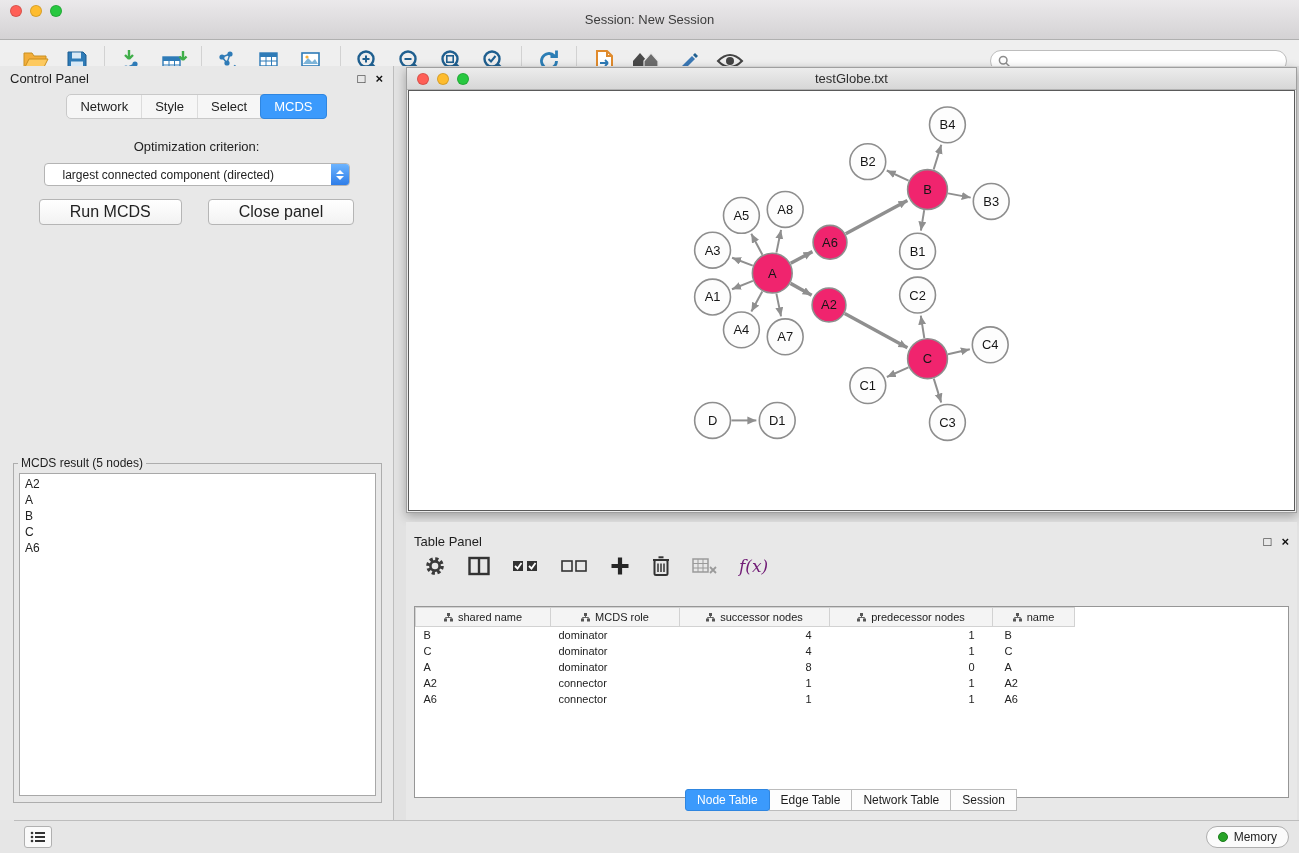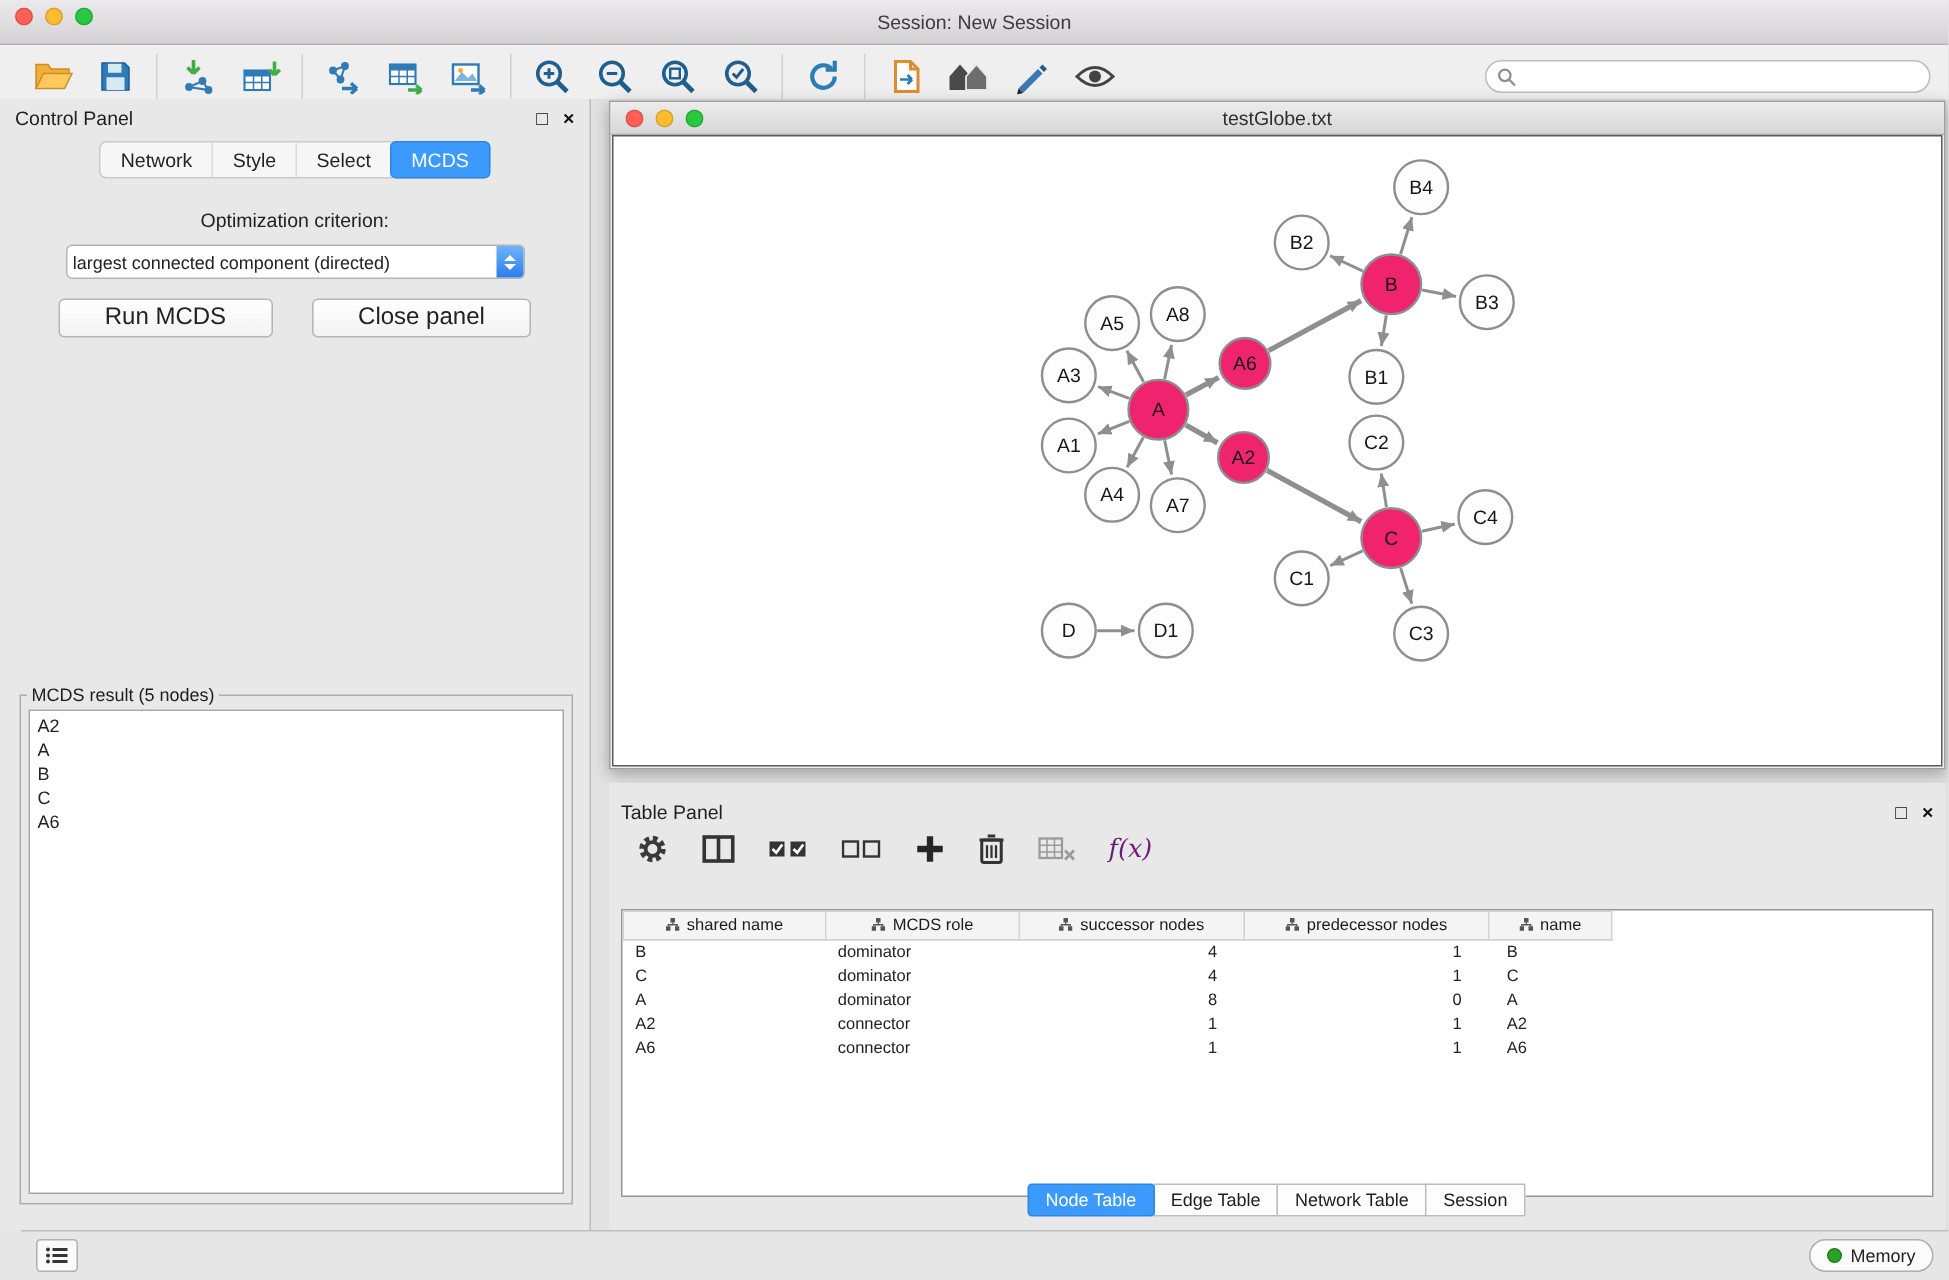--- a/index.html
+++ b/index.html
@@ -1,20 +1,20 @@
 <!DOCTYPE html>
 <html><head>
 <meta charset="utf-8">
 <style>
   * { margin:0; padding:0; box-sizing:border-box; }
   html,body { width:1299px; height:853px; }
   body { font-family:"Liberation Sans", sans-serif; background:#e6e6e6; position:relative; overflow:hidden; color:#222; }
 
   
-  .titlebar { height:30px; background:linear-gradient(#ebe9eb,#d4d2d4); border-bottom:1px solid #b0b0b0; display:flex; align-items:center; position:relative; }
+  .titlebar { height:40px; background:linear-gradient(#ebe9eb,#d4d2d4); border-bottom:1px solid #b0b0b0; display:flex; align-items:center; position:relative; }
   .lights { position:absolute; left:10px; top:5px; display:flex; gap:8px; }
   .light { width:12px; height:12px; border-radius:50%; border:1px solid rgba(0,0,0,.15); }
   .light.red { background:#ff5f57; } .light.yellow { background:#febc2e; } .light.green { background:#28c840; }
   .title-text { flex:1; text-align:center; font-size:13px; color:#3c3c3c; }
 
   
   .toolbar { height:43px; background:#efefef; border-bottom:1px solid #c4c4c4; display:flex; align-items:center; padding:0 8px; }
   .tgroup { display:flex; align-items:center; gap:8px; padding:0 10px; }
   .tsep { width:1px; height:30px; background:#d2d2d2; }
   .tbtn { width:34px; height:32px; display:flex; align-items:center; justify-content:center; cursor:default; }
@@ -32,21 +32,21 @@
   .panel-title { font-size:13px; color:#1f1f1f; }
   .win-controls { margin-left:auto; display:flex; gap:10px; align-items:center; }
   .win-btn { font-size:13px; color:#111; line-height:1; font-weight:bold; }
   .cp-tabs { display:flex; justify-content:center; margin-top:4px; }
   .cp-tabs-inner { display:flex; border:1px solid #c9c9c9; border-radius:5px; background:#f6f6f6; }
   .cp-tab { padding:4px 13px; font-size:13px; color:#222; border-right:1px solid #dcdcdc; }
   .cp-tab:last-child { border-right:none; }
   .cp-tab.active { background:#3b9afc; color:#fff; border-radius:4px; margin:-1px; border:1px solid #2f86e0; }
   .opt-label { text-align:center; font-size:13px; margin-top:20px; }
   .dropdown { width:306px; height:23px; margin:9px auto 0 auto; background:#fff; border:1px solid #b4b4b4; border-radius:4px; display:flex; align-items:center; position:relative; }
-  .dropdown-value { flex:1; font-size:12px; padding-left:4px; white-space:nowrap; overflow:hidden; }
+  .dropdown-value { flex:1; font-size:12px; padding-left:18px; white-space:nowrap; overflow:hidden; }
   .dropdown-stepper { width:18px; height:21px; border-radius:0 3px 3px 0; background:linear-gradient(#6cb4ff,#2e7de8); display:flex; flex-direction:column; align-items:center; justify-content:center; gap:2px; }
   .arr-up { width:0; height:0; border-left:4px solid transparent; border-right:4px solid transparent; border-bottom:4px solid #fff; }
   .arr-dn { width:0; height:0; border-left:4px solid transparent; border-right:4px solid transparent; border-top:4px solid #fff; }
   .cp-buttons { display:flex; justify-content:center; gap:26px; margin-top:13px; }
   .btn { background:linear-gradient(#ffffff,#f2f2f2); border:1px solid #b5b5b5; border-radius:4px; padding:3px 30px; font-size:16px; color:#222; }
   .mcds-fieldset { position:absolute; top:390px; left:13px; width:369px; height:347px; border:1px solid #adadad; }
   .mcds-legend { font-size:12px; padding:0 3px; margin-left:4px; color:#1d1d1d; }
   .mcds-list { position:absolute; top:3px; left:5px; right:5px; bottom:6px; background:#fff; border:1px solid #a8a8a8; font-size:12px; line-height:16px; padding:2px 5px; overflow:auto; }
 
   

